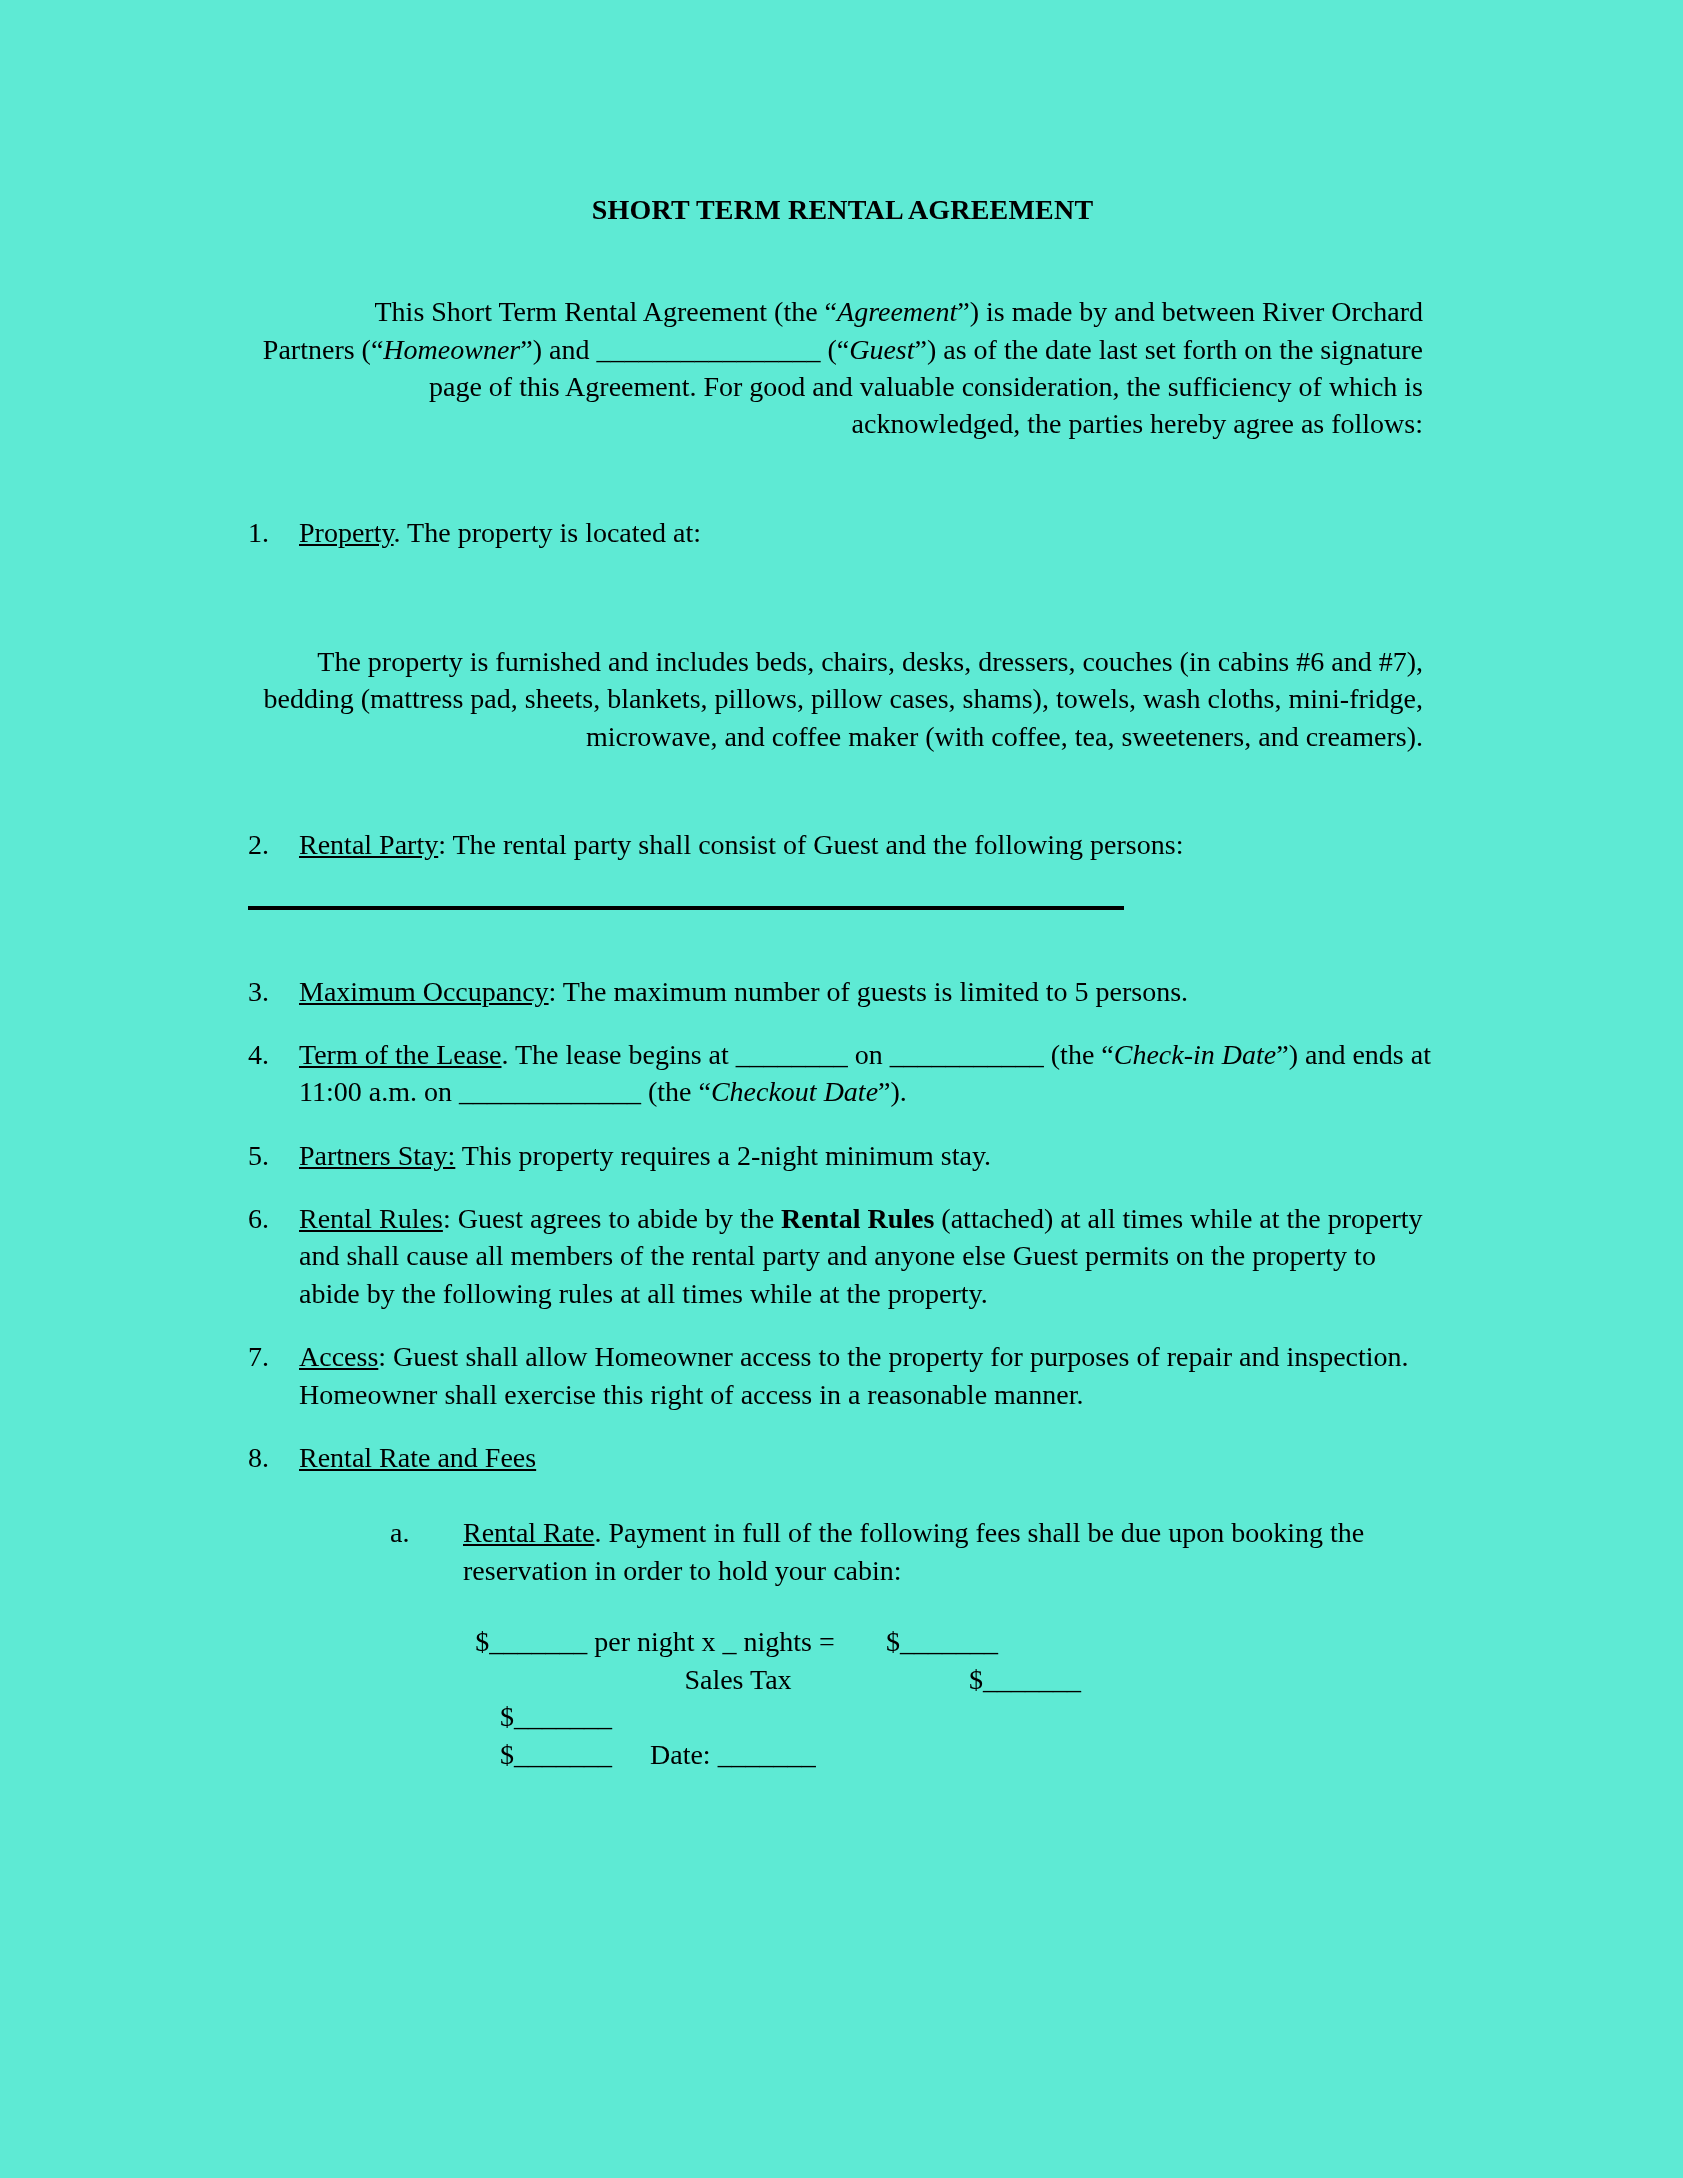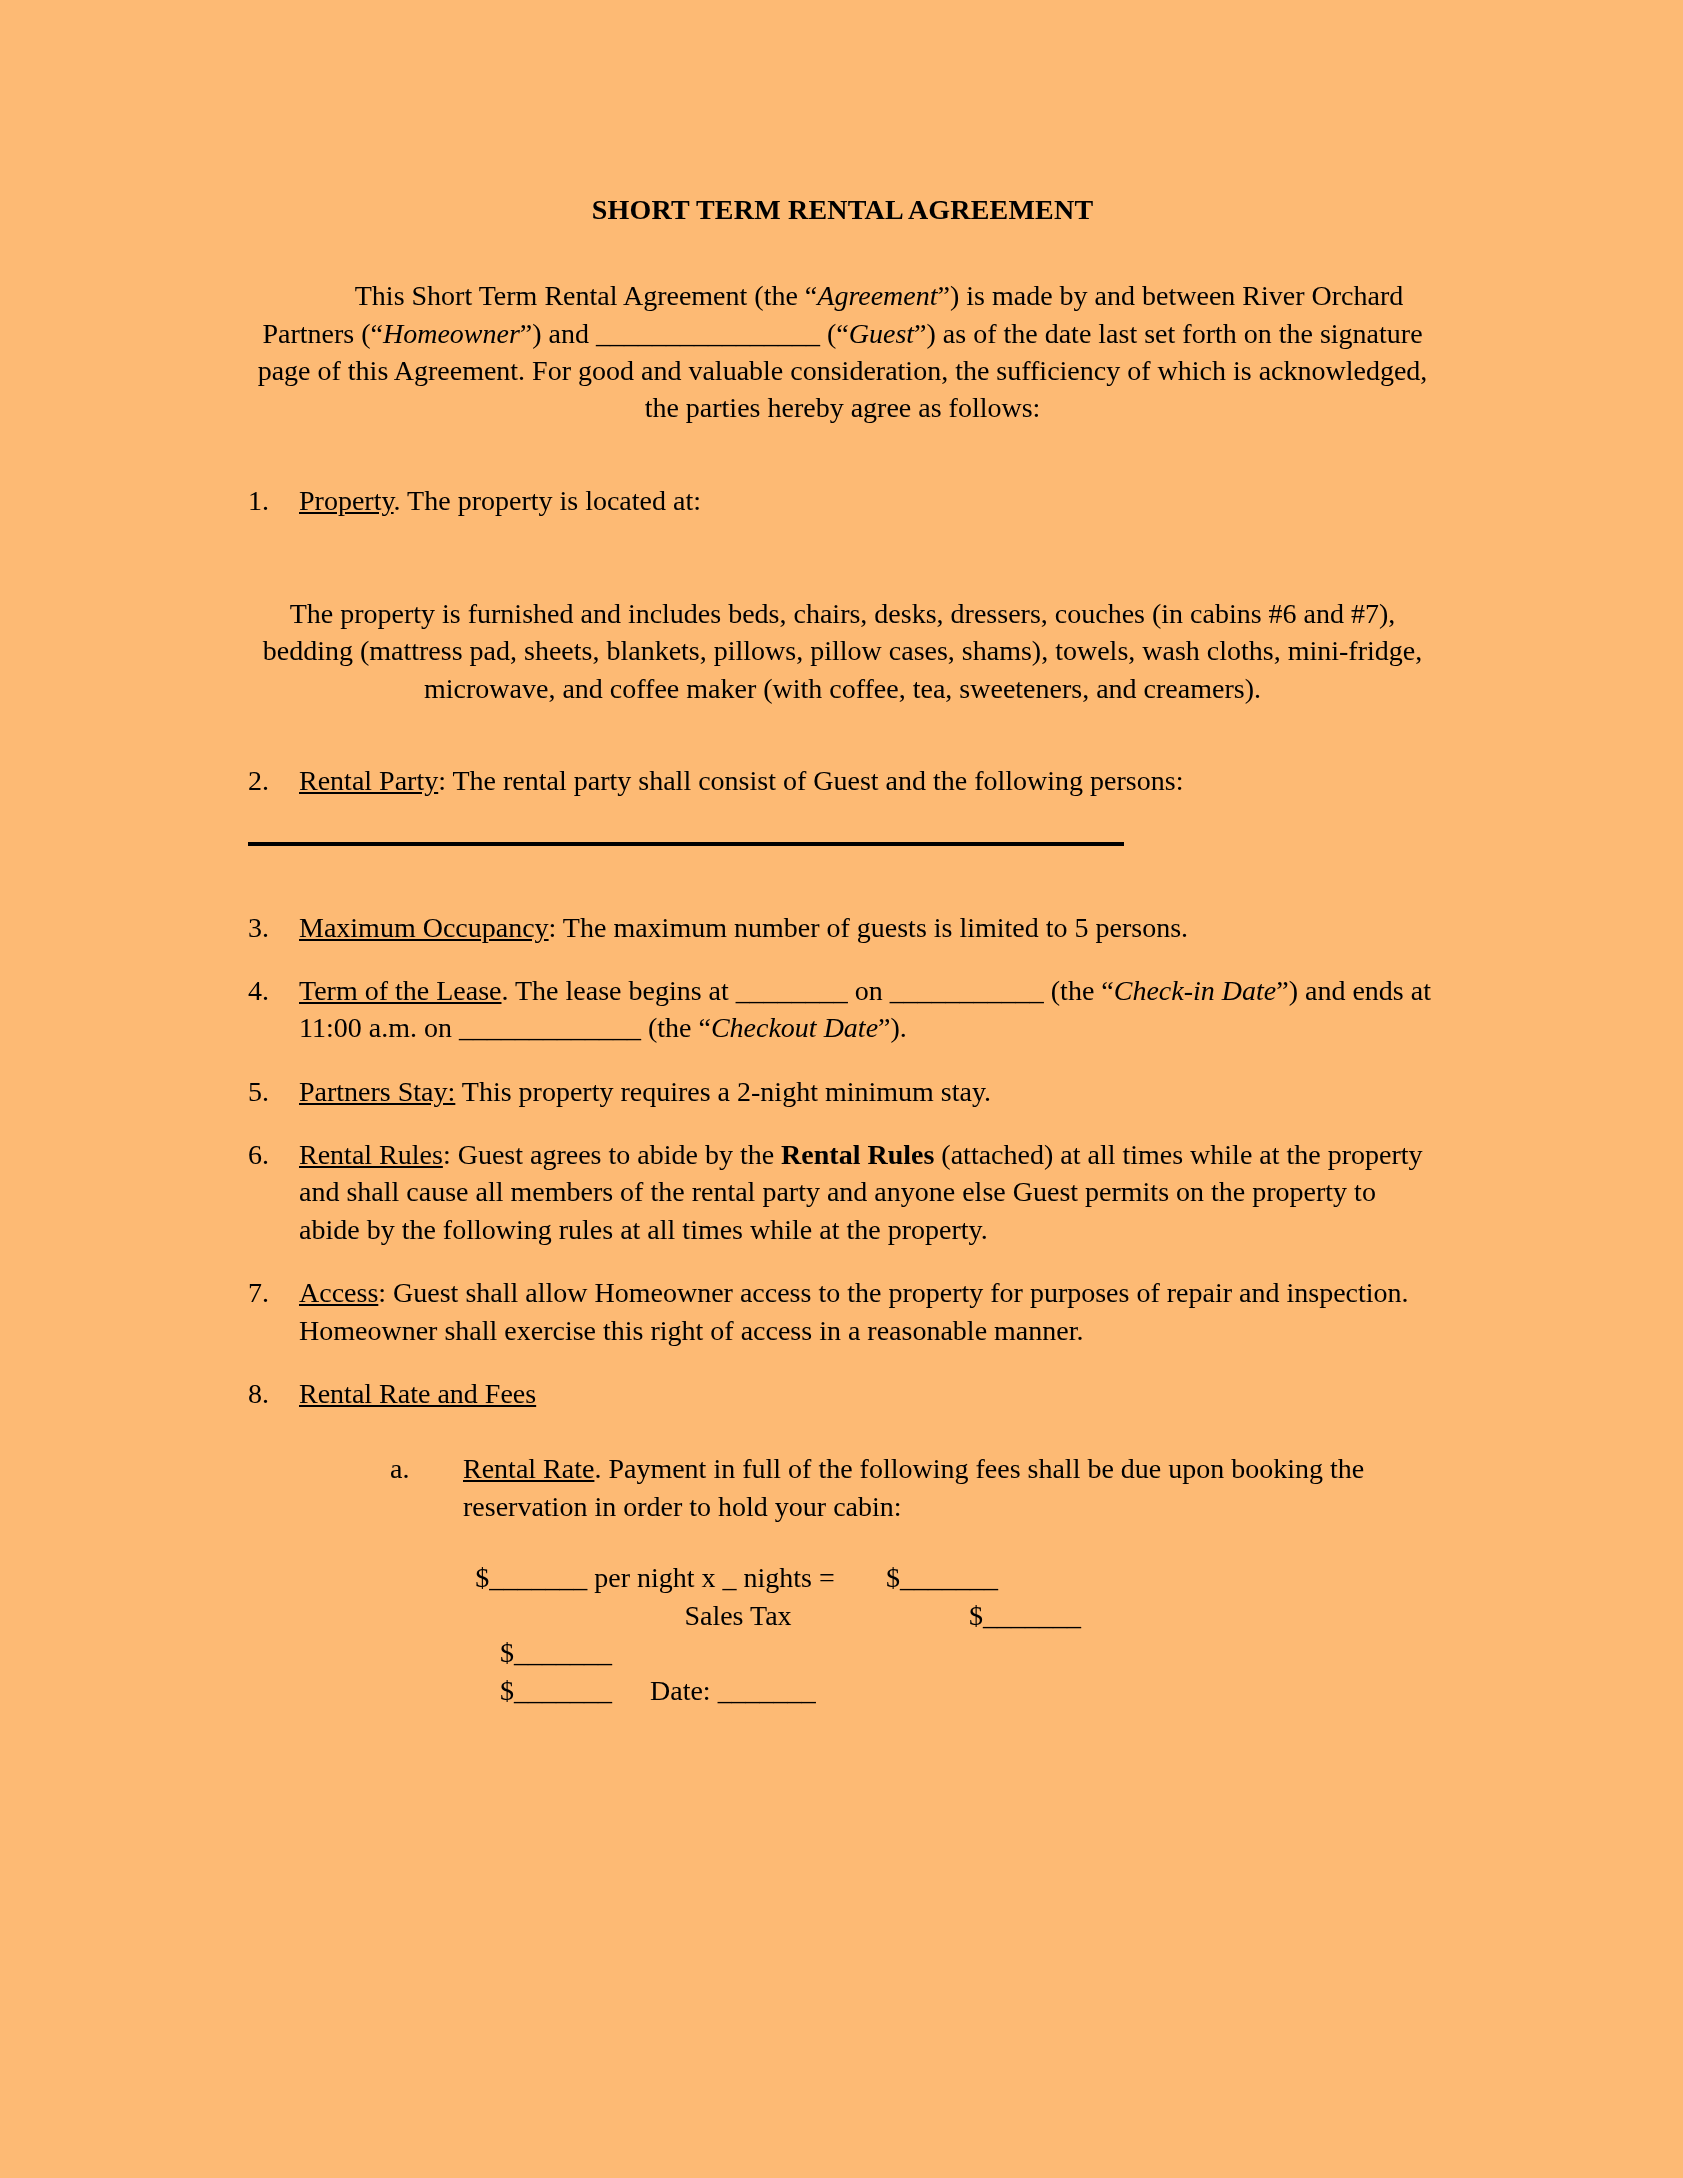--- a/index.html
+++ b/index.html
@@ -4,21 +4,21 @@
 <style>
   html, body {
     margin: 0;
     padding: 0;
     background: #ffffff;
   }
   .page {
     position: relative;
     width: 1683px;
     height: 2178px;
-    background: #fdba74;
+    background: #5eead4;
     font-family: "Liberation Serif", "DejaVu Serif", serif;
     color: #000000;
     overflow: hidden;
   }
   .content {
     position: absolute;
     left: 246px;
     top: 0;
     width: 1193px;
   }
@@ -27,22 +27,22 @@
     font-weight: bold;
     font-size: 28px;
     letter-spacing: 0.2px;
     margin: 0;
     padding-top: 194px;
     line-height: 1.15;
   }
   .para {
     font-size: 28px;
     line-height: 1.335;
-    margin: 0;
-    text-align: center;
+    margin: 16px;
+    text-align: right;
   }
   .intro {
     padding-top: 51px;
   }
   .intro .first-line-indent {
     display: inline-block;
     width: 73px;
   }
   .gap-lg { height: 55px; }
   .gap-md { height: 38px; }

